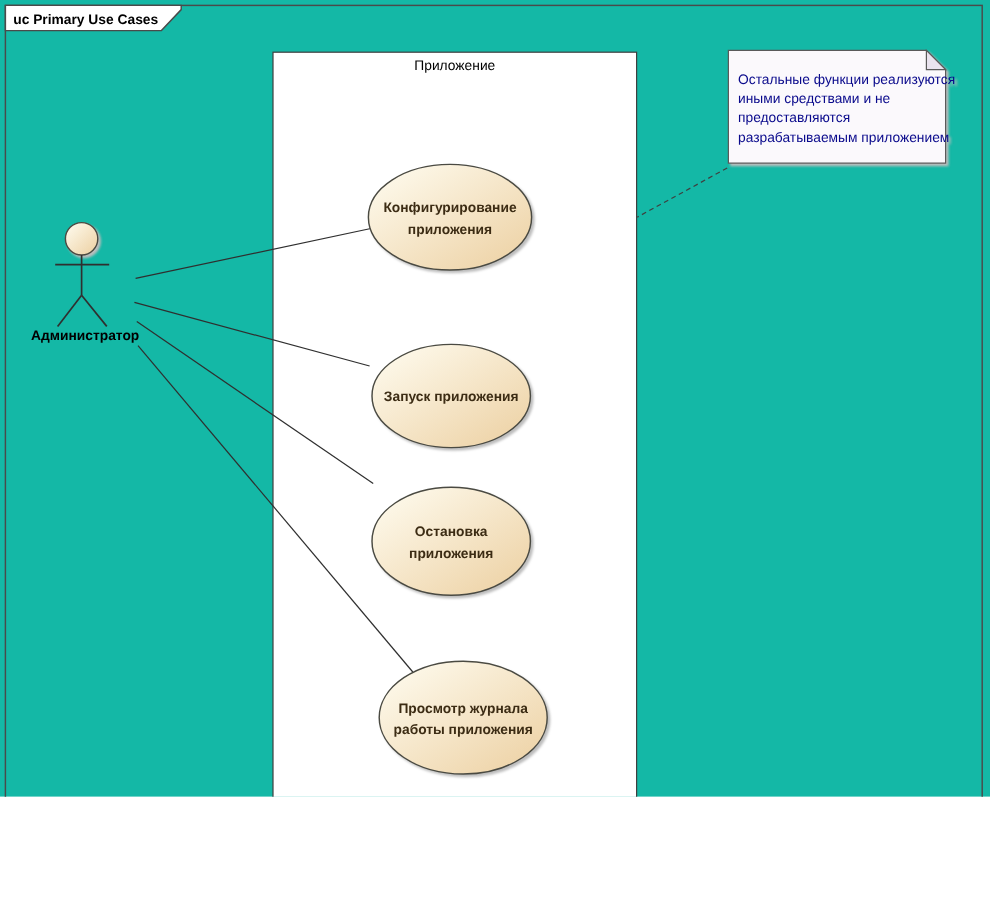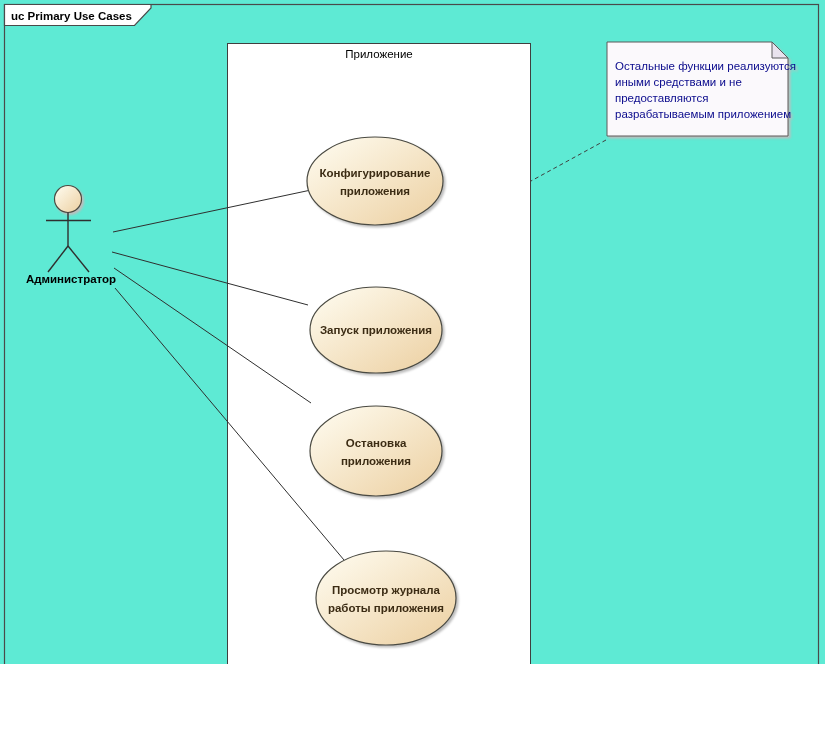--- a/index.html
+++ b/index.html
@@ -1,20 +1,20 @@
 <!DOCTYPE html>
 <html><head>
 <meta charset="utf-8">
 <style>
   html, body { margin: 0; padding: 0; background: #ffffff; }
   .canvas {
     position: relative;
     width: 825px;
     height: 664px;
-    background: #5eead4;
+    background: #14b8a6;
     font-family: "Liberation Sans", sans-serif;
   }
   svg { display: block; }
   .frame-stroke   { fill: none; stroke: #4a4a4a; stroke-width: 1.2; }
   .tab-shape      { fill: #ffffff; stroke: #4a4a4a; stroke-width: 1.2; }
   .boundary       { fill: #ffffff; stroke: #3f3f3f; stroke-width: 1; }
   .uc-ellipse     { fill: url(#ucGrad); stroke: #4a4a42; stroke-width: 1.2; }
   .shadowed       { filter: drop-shadow(2.5px 2.5px 0.8px #bdbdbd); }
   .assoc          { stroke: #2f2f2f; stroke-width: 1; }
   .dashed-link    { stroke: #3f3f3f; stroke-width: 1; stroke-dasharray: 4 3; fill: none; }

